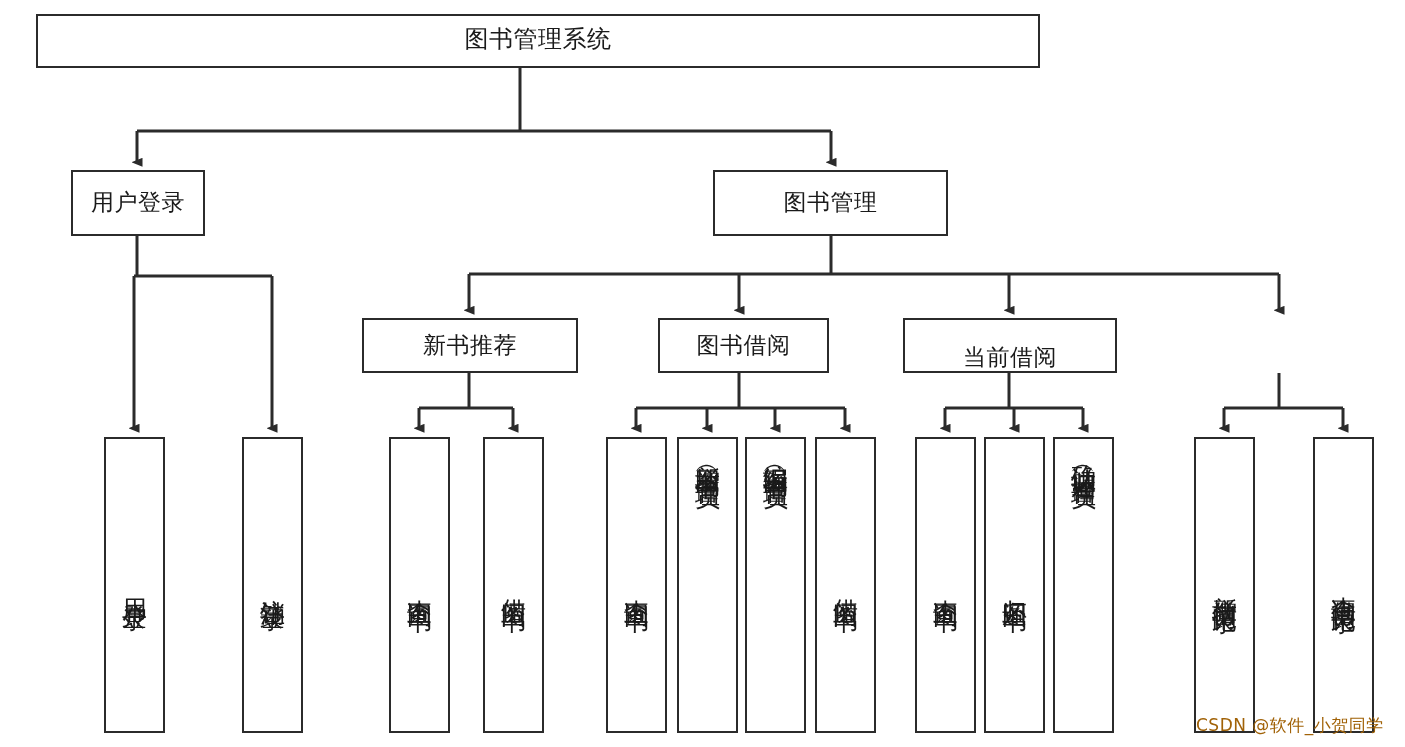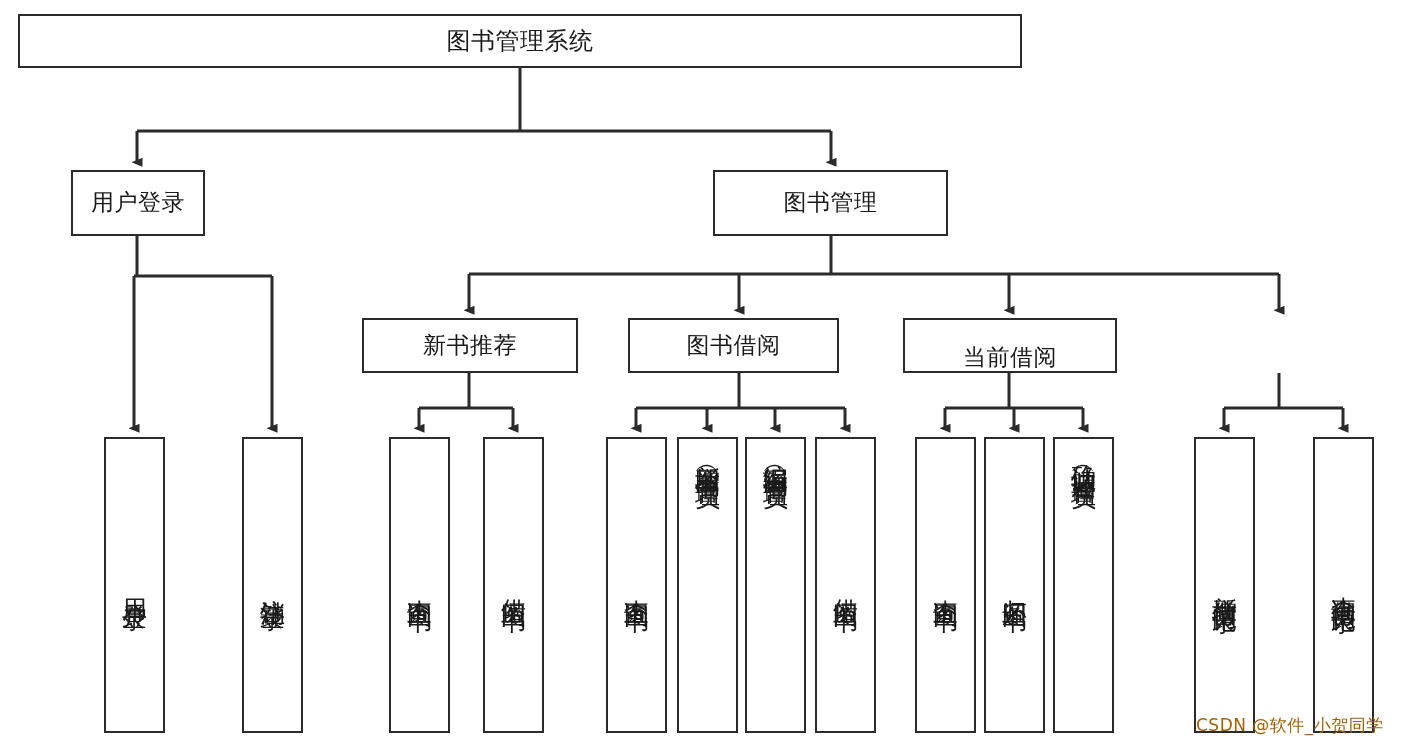--- a/index.html
+++ b/index.html
@@ -125,37 +125,37 @@
       <path d="M1014,408 L1014,428" marker-end="url(#arrow)"></path>
       <path d="M1083,408 L1083,428" marker-end="url(#arrow)"></path>
 
       <path d="M1279,373 L1279,408"></path>
       <path d="M1224,408 L1343,408"></path>
       <path d="M1224,408 L1224,428" marker-end="url(#arrow)"></path>
       <path d="M1343,408 L1343,428" marker-end="url(#arrow)"></path>
     </g>
   </svg>
 
-  <div class="node h root" style="left:18px; top:14px; width:1004px; height:54px;">
+  <div class="node h root" style="left:36px; top:14px; width:1004px; height:54px;font-family:Liberation Mono, monospace;">
     <span class="node-label">图书管理系统</span>
   </div>
 
   <div class="node h" style="left:71px; top:170px; width:134px; height:66px;">
     <span class="node-label">用户登录</span>
   </div>
 
   <div class="node h" style="left:713px; top:170px; width:235px; height:66px;">
     <span class="node-label">图书管理</span>
   </div>
 
   <div class="node h" style="left:362px; top:318px; width:216px; height:55px;">
     <span class="node-label">新书推荐</span>
   </div>
 
-  <div class="node h" style="left:628px; top:318px; width:211px; height:55px;">
+  <div class="node h" style="left:658px; top:318px; width:171px; height:55px;">
     <span class="node-label">图书借阅</span>
   </div>
 
   <div class="node h" style="left:903px; top:318px; width:214px; height:55px;align-items:flex-end;">
     <span class="node-label">当前借阅</span>
   </div>
 
 
   <div class="node v" style="left:104px; top:437px; width:61px; height:296px;">
     <span class="node-label">用户登录</span>

